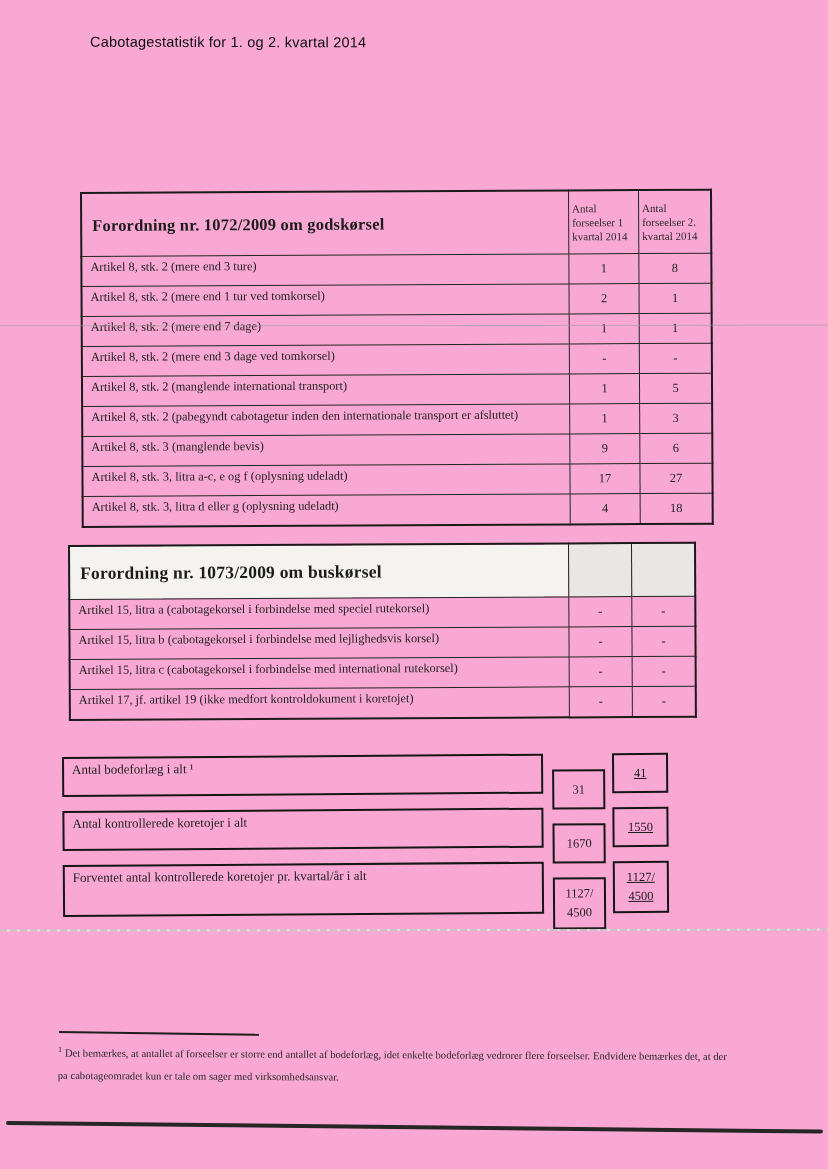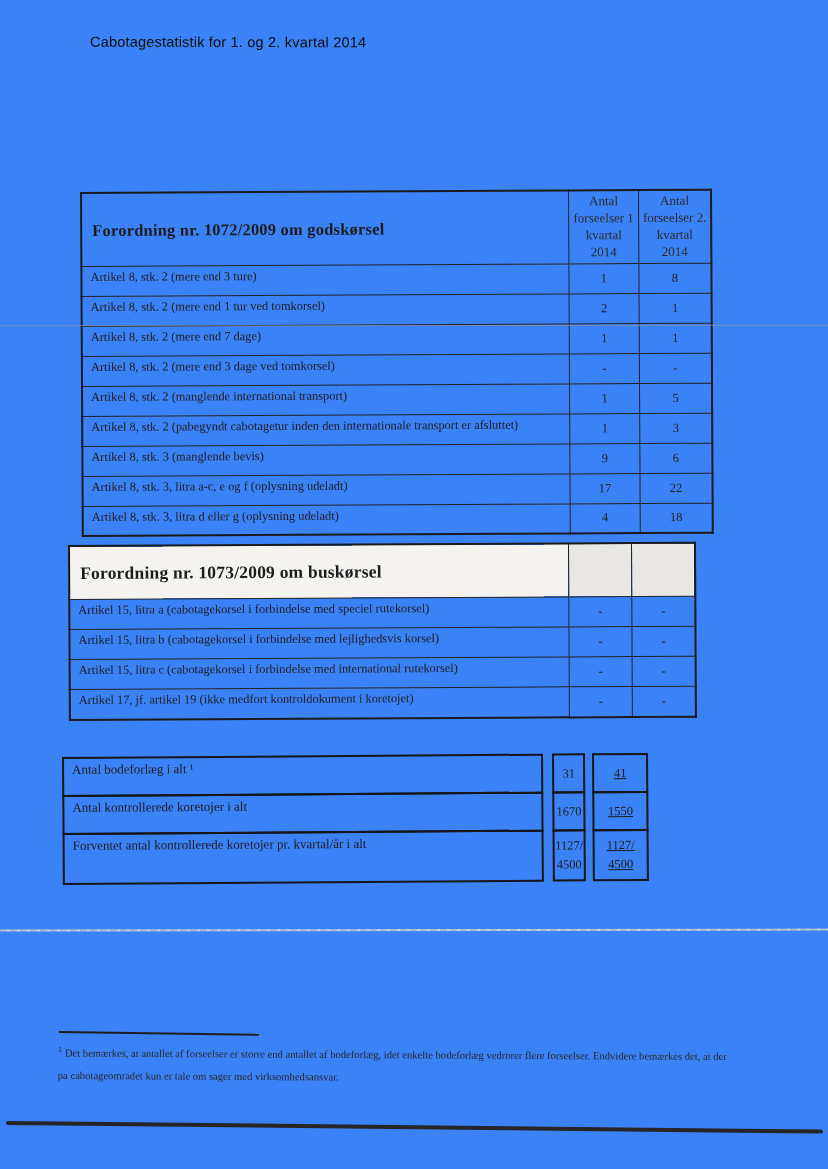--- a/index.html
+++ b/index.html
@@ -1,19 +1,19 @@
 <!DOCTYPE html>
 <html><head>
 <meta charset="utf-8">
 <style>
   html,body{margin:0;padding:0;background:#888;}
   .sheet{
     position:relative;
     width:828px;height:1169px;
-    background:#3b82f6;
+    background:#f9a8d4;
     overflow:hidden;
     font-family:"Liberation Serif","DejaVu Serif",serif;
     color:#1c1c1c;
   }
   
   .doc-title{
     position:absolute;left:90px;top:34px;
     font-family:"Liberation Sans","DejaVu Sans",sans-serif;
     font-size:14.5px;color:#0d0d0d;letter-spacing:.2px;
     transform:rotate(.15deg);
@@ -29,21 +29,21 @@
   table.grid{border:2px solid #1a1a1a;}
 
   
   .t1{left:80px;top:192px;width:600px;transform:rotate(-.3deg);}
   .t1 .title-cell{
     font-weight:bold;font-size:16.5px;letter-spacing:.2px;
     padding:6px 4px 4px 10px;vertical-align:middle;
   }
   .t1 .head td{height:52px;}
   .colhdr{
-    font-size:13px;line-height:1.3;text-align:center;vertical-align:middle;
+    font-size:11px;line-height:1.3;text-align:left;vertical-align:middle;
     color:#2a2a2a;padding:2px 3px;
   }
   .t1 .lbl,.t2 .lbl{
     font-size:12.4px;padding:3px 4px 0 8px;vertical-align:top;line-height:1.15;
   }
   .t1 .val,.t2 .val{
     font-size:12.5px;text-align:center;vertical-align:middle;color:#222;
   }
   .t1 tr.r{height:30px;}
 
@@ -66,21 +66,21 @@
     width:481px;border:2px solid #161616;box-sizing:border-box;
     font-size:13px;padding:4px 4px 0 8px;line-height:1.15;
   }
   .t3 .gap1{width:9px;}
   .t3 .gap2{width:7px;}
   .t3 .valbox{
     border:2px solid #161616;box-sizing:border-box;
     display:flex;align-items:center;justify-content:center;
     font-size:12.5px;text-align:center;white-space:pre-line;line-height:1.5;
   }
-  .t3 .v1{width:33px;}
+  .t3 .v1{width:53px;margin-top:16px;}
   .t3 .v2{width:56px;text-decoration:underline;}
   .t3 .h38{height:40px;}
   .t3 .h52{height:52px;}
 
   
   .scanline-a{
     position:absolute;left:0;top:325px;width:828px;height:1px;
     background:#9c9c9c;opacity:.6;transform:rotate(-.05deg);
   }
   .scanline-b{
@@ -152,21 +152,21 @@
         <td class="val">3</td>
       </tr>
       <tr class="r">
         <td class="lbl">Artikel 8, stk. 3 (manglende bevis)</td>
         <td class="val">9</td>
         <td class="val">6</td>
       </tr>
       <tr class="r">
         <td class="lbl">Artikel 8, stk. 3, litra a-c, e og f (oplysning udeladt)</td>
         <td class="val">17</td>
-        <td class="val">22</td>
+        <td class="val">27</td>
       </tr>
       <tr class="r">
         <td class="lbl">Artikel 8, stk. 3, litra d eller g (oplysning udeladt)</td>
         <td class="val">4</td>
         <td class="val">18</td>
       </tr>
     </tbody>
       </table>
   </div>
 

